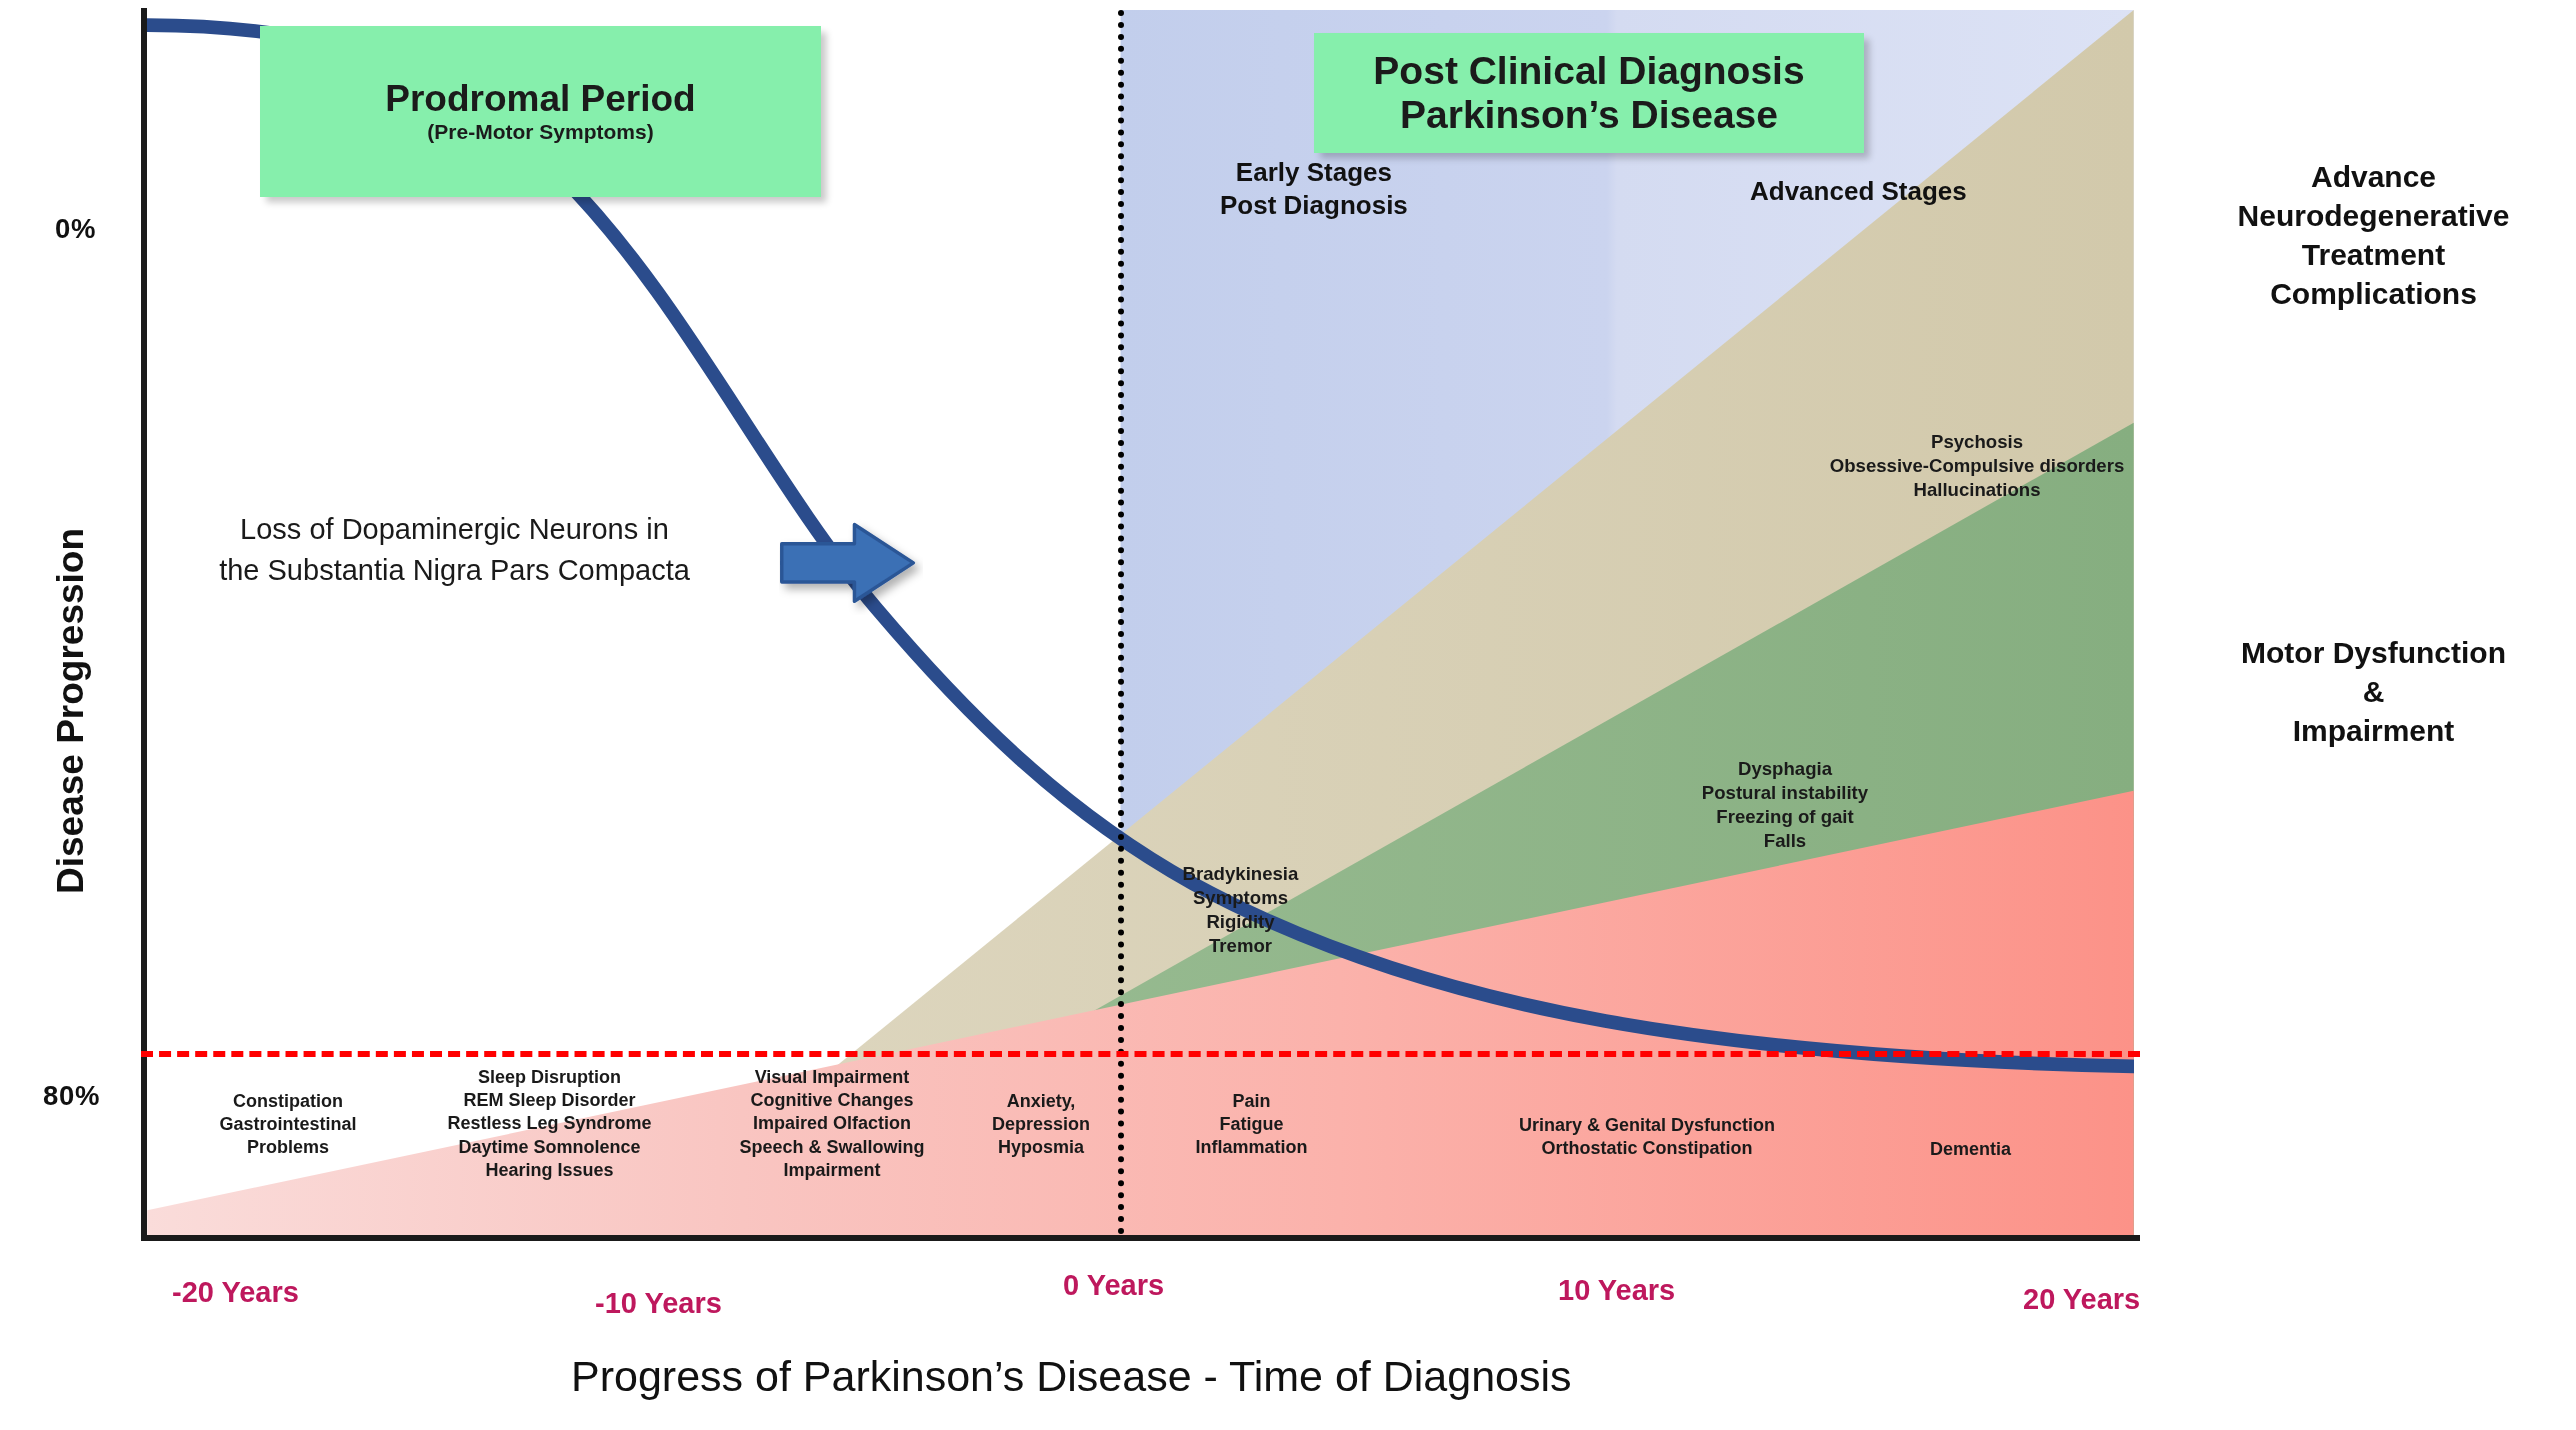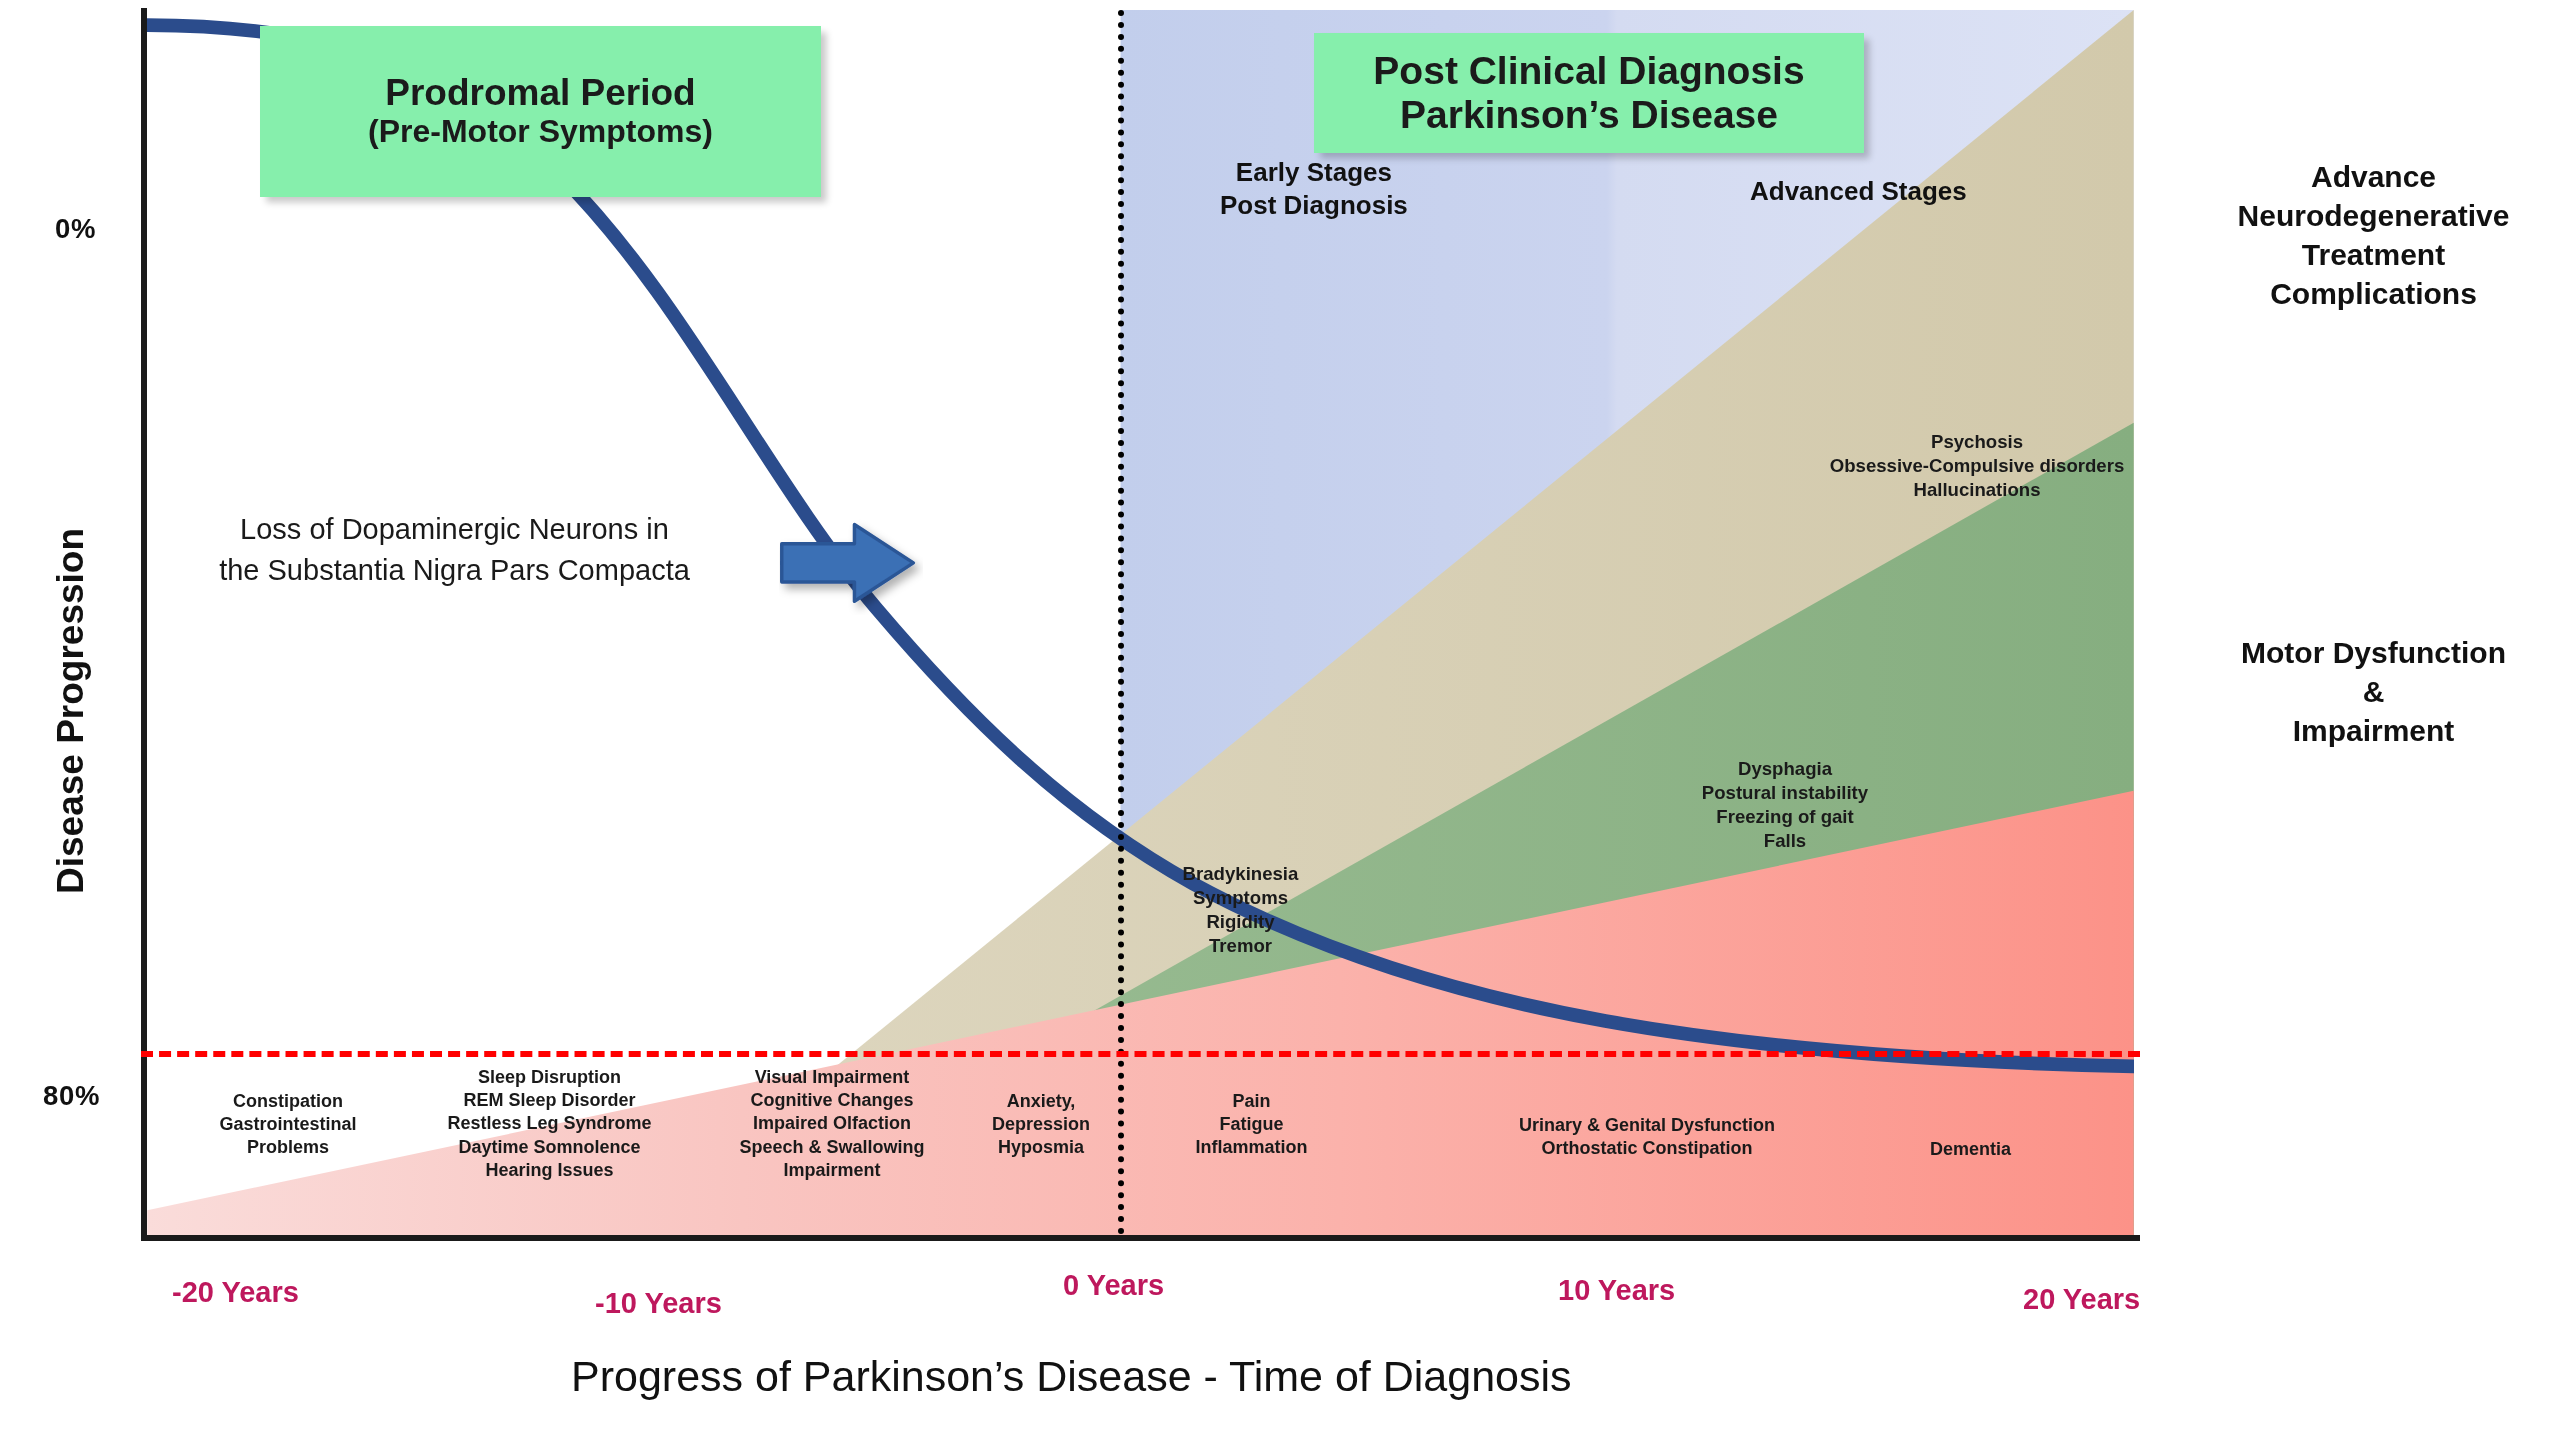--- a/index.html
+++ b/index.html
@@ -17,21 +17,21 @@
   .xtick{position:absolute;font-weight:bold;font-size:29px;color:#be185d;}
   .ylabel{position:absolute;font-weight:bold;font-size:37px;color:#111;
           transform:rotate(-90deg);transform-origin:left top;white-space:nowrap;}
   .xlabel{position:absolute;font-size:43px;color:#111;white-space:nowrap;}
 
   
   .ybox{position:absolute;background:#86efac;box-shadow:5.5px 5.5px 6.9px rgba(0,0,0,.22);
         display:flex;flex-direction:column;align-items:center;justify-content:center;
         color:#1b1b1b;text-align:center;}
   .ybox .l1{font-weight:bold;font-size:39px;line-height:1.12;}
-  .ybox .l2{font-weight:bold;font-size:32px;line-height:1.18;}
+  .ybox .l2{font-weight:bold;font-size:21px;line-height:1.18;}
   .ybox.two .l1{font-size:37px;}
 
   
   .stagehdr{position:absolute;font-weight:bold;font-size:26px;color:#111;text-align:center;
             line-height:1.28;white-space:nowrap;}
 
   
   .sym{position:absolute;font-weight:bold;color:#1a1a1a;text-align:center;line-height:1.30;white-space:nowrap;}
   .sym.s26{font-size:18px;}
   .sym.s27{font-size:18.6px;}

